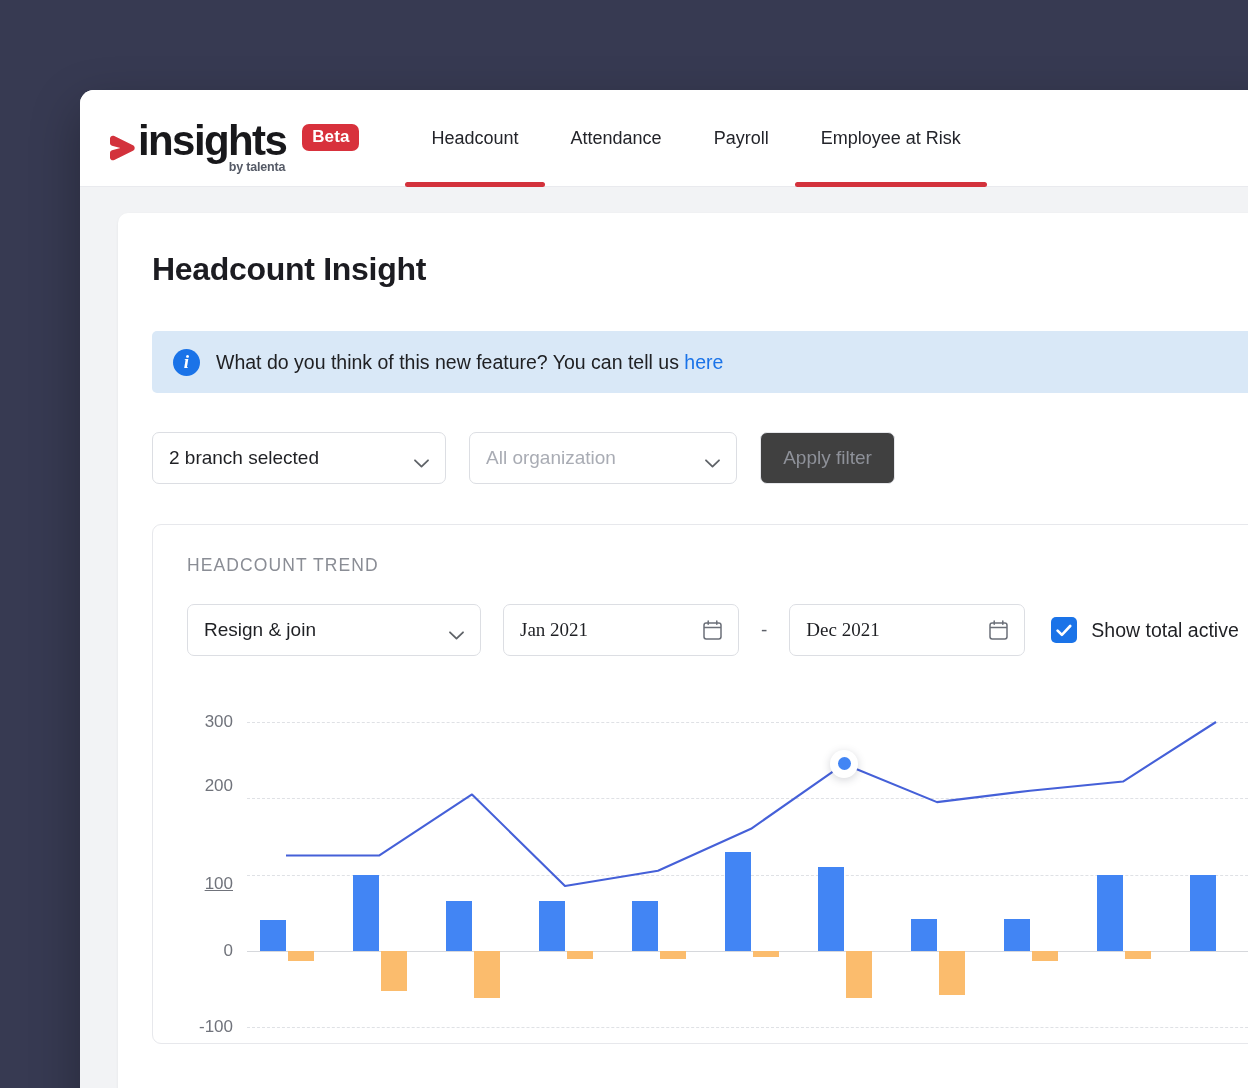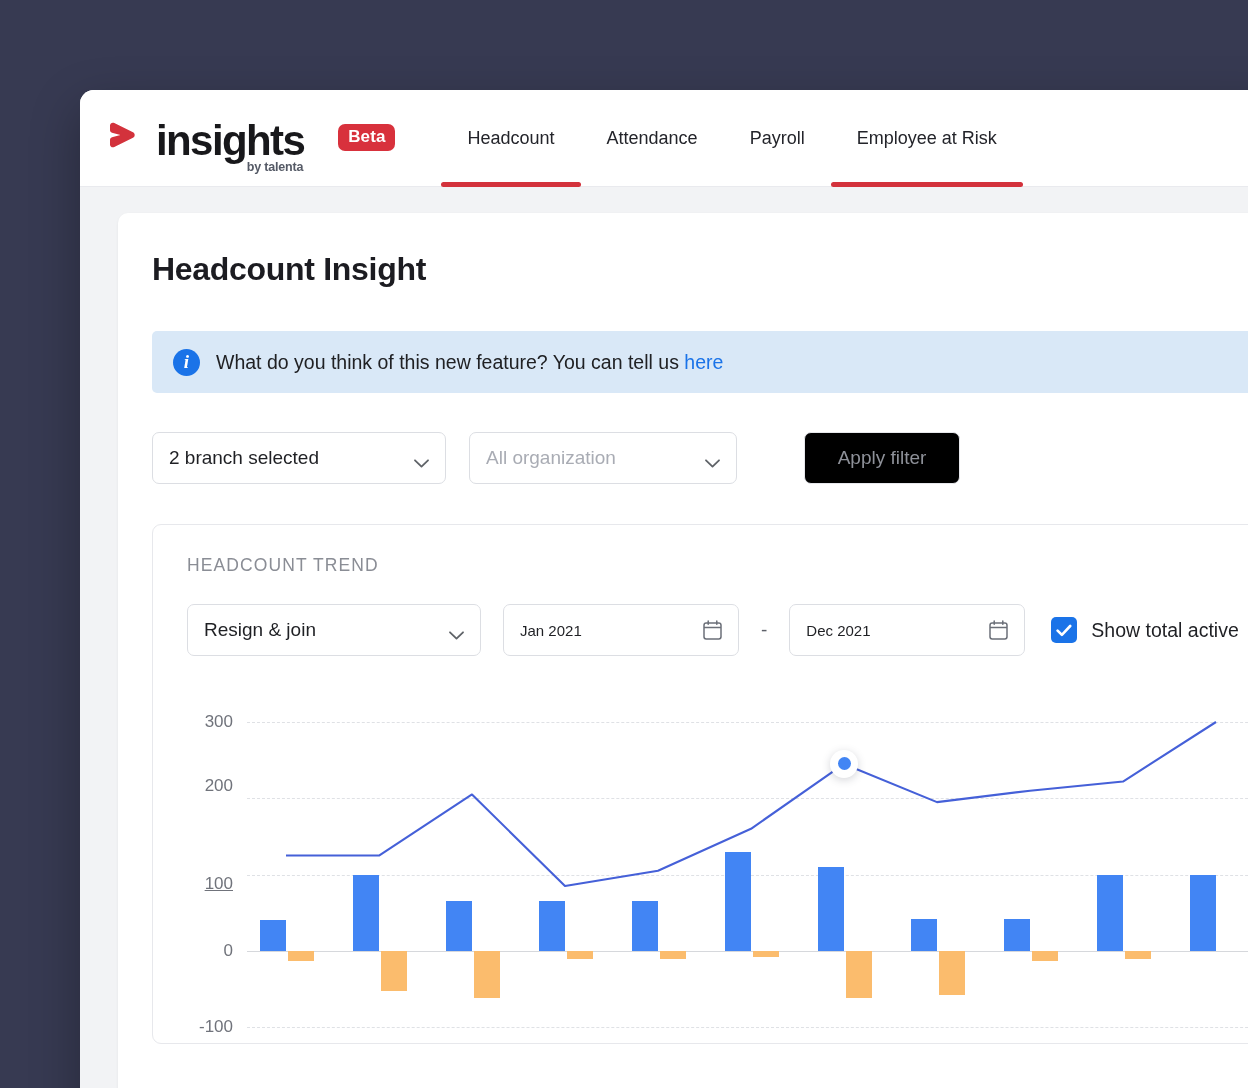--- a/index.html
+++ b/index.html
@@ -23,21 +23,21 @@
   }
 
   
   .topbar {
     position: relative;
     height: 97px;
     background: #fff;
     display: flex; align-items: flex-start;
     border-bottom: 1px solid #e9eaee;
   }
-  .brand { display: flex; align-items: flex-start; gap: 20px; padding: 32px 0 0 28px; }
+  .brand { display: flex; align-items: flex-end; gap: 2px; padding: 32px 0 0 28px; }
   .brand-chev { width: 28px; height: 26px; flex: 0 0 auto; }
   .brand-word { position: relative; }
   .brand-name {
     font-size: 42px; font-weight: 700; letter-spacing: -1.6px;
     color: #18181b; line-height: 0.92; display: block;
   }
   .brand-sub {
     position: absolute; right: 1px; bottom: -13px;
     font-size: 12.5px; font-weight: 700; color: #555a66; letter-spacing: -.2px;
   }
@@ -109,26 +109,25 @@
     height: 52px; border: 1px solid #dcdee3; border-radius: 7px;
     background: #fff; display: flex; align-items: center;
     padding: 12px 16px; cursor: pointer;
   }
   .select .val { font-size: 19px; color: #1f2024; }
   .select .val.placeholder { color: #a9acb4; }
   .chev-d { width: 15px; height: 9px; margin-left: auto; }
   .sel-branch { width: 294px; }
   .sel-org    { width: 268px; }
   .btn-apply {
-    height: 52px; width: 156px;
-    background: #000000; border: 1px solid #e6e7eb; border-radius: 7px;
+    height: 52px; width: 135px;
+    background: #404040; border: 1px solid #e6e7eb; border-radius: 7px;
     font-size: 19px; color: #8e9199;
     display: flex; align-items: center; justify-content: center;
     cursor: not-allowed;
-    margin-left: 44px;
   }
 
   
   .chart-card {
     margin-top: 40px;
     width: 1146px; height: 520px;
     border: 1px solid #e7e8ec; border-radius: 9px;
     background: #fff;
     padding: 30px 0 0 34px;
     overflow: hidden;
@@ -136,21 +135,21 @@
   .chart-kicker {
     font-size: 17.5px; letter-spacing: 1.1px; color: #8a8d95; font-weight: 400;
   }
   .chart-controls { display: flex; align-items: center; gap: 22px; margin-top: 28px; }
   .sel-metric { width: 294px; }
   .datebox {
     width: 236px; height: 52px;
     border: 1px solid #dcdee3; border-radius: 7px; background: #fff;
     display: flex; align-items: center; padding: 0 16px; cursor: pointer;
   }
-  .datebox .val { font-size: 15px; color: #1f2024; }
+  .datebox .val { font-size: 19px; color: #1f2024; font-family: Liberation Serif, serif; }
   .cal-ico { width: 19px; height: 20px; margin-left: auto; }
   .dash { font-size: 19px; color: #5d6069; }
   .chk-wrap { display: flex; align-items: center; gap: 14px; margin-left: 4px; cursor: pointer; }
   .chk {
     width: 26px; height: 26px; border-radius: 5px; background: #1a73e8;
     display: flex; align-items: center; justify-content: center; flex: 0 0 auto;
   }
   .chk-label { font-size: 19.5px; color: #1f2024; white-space: nowrap; }
 
   

